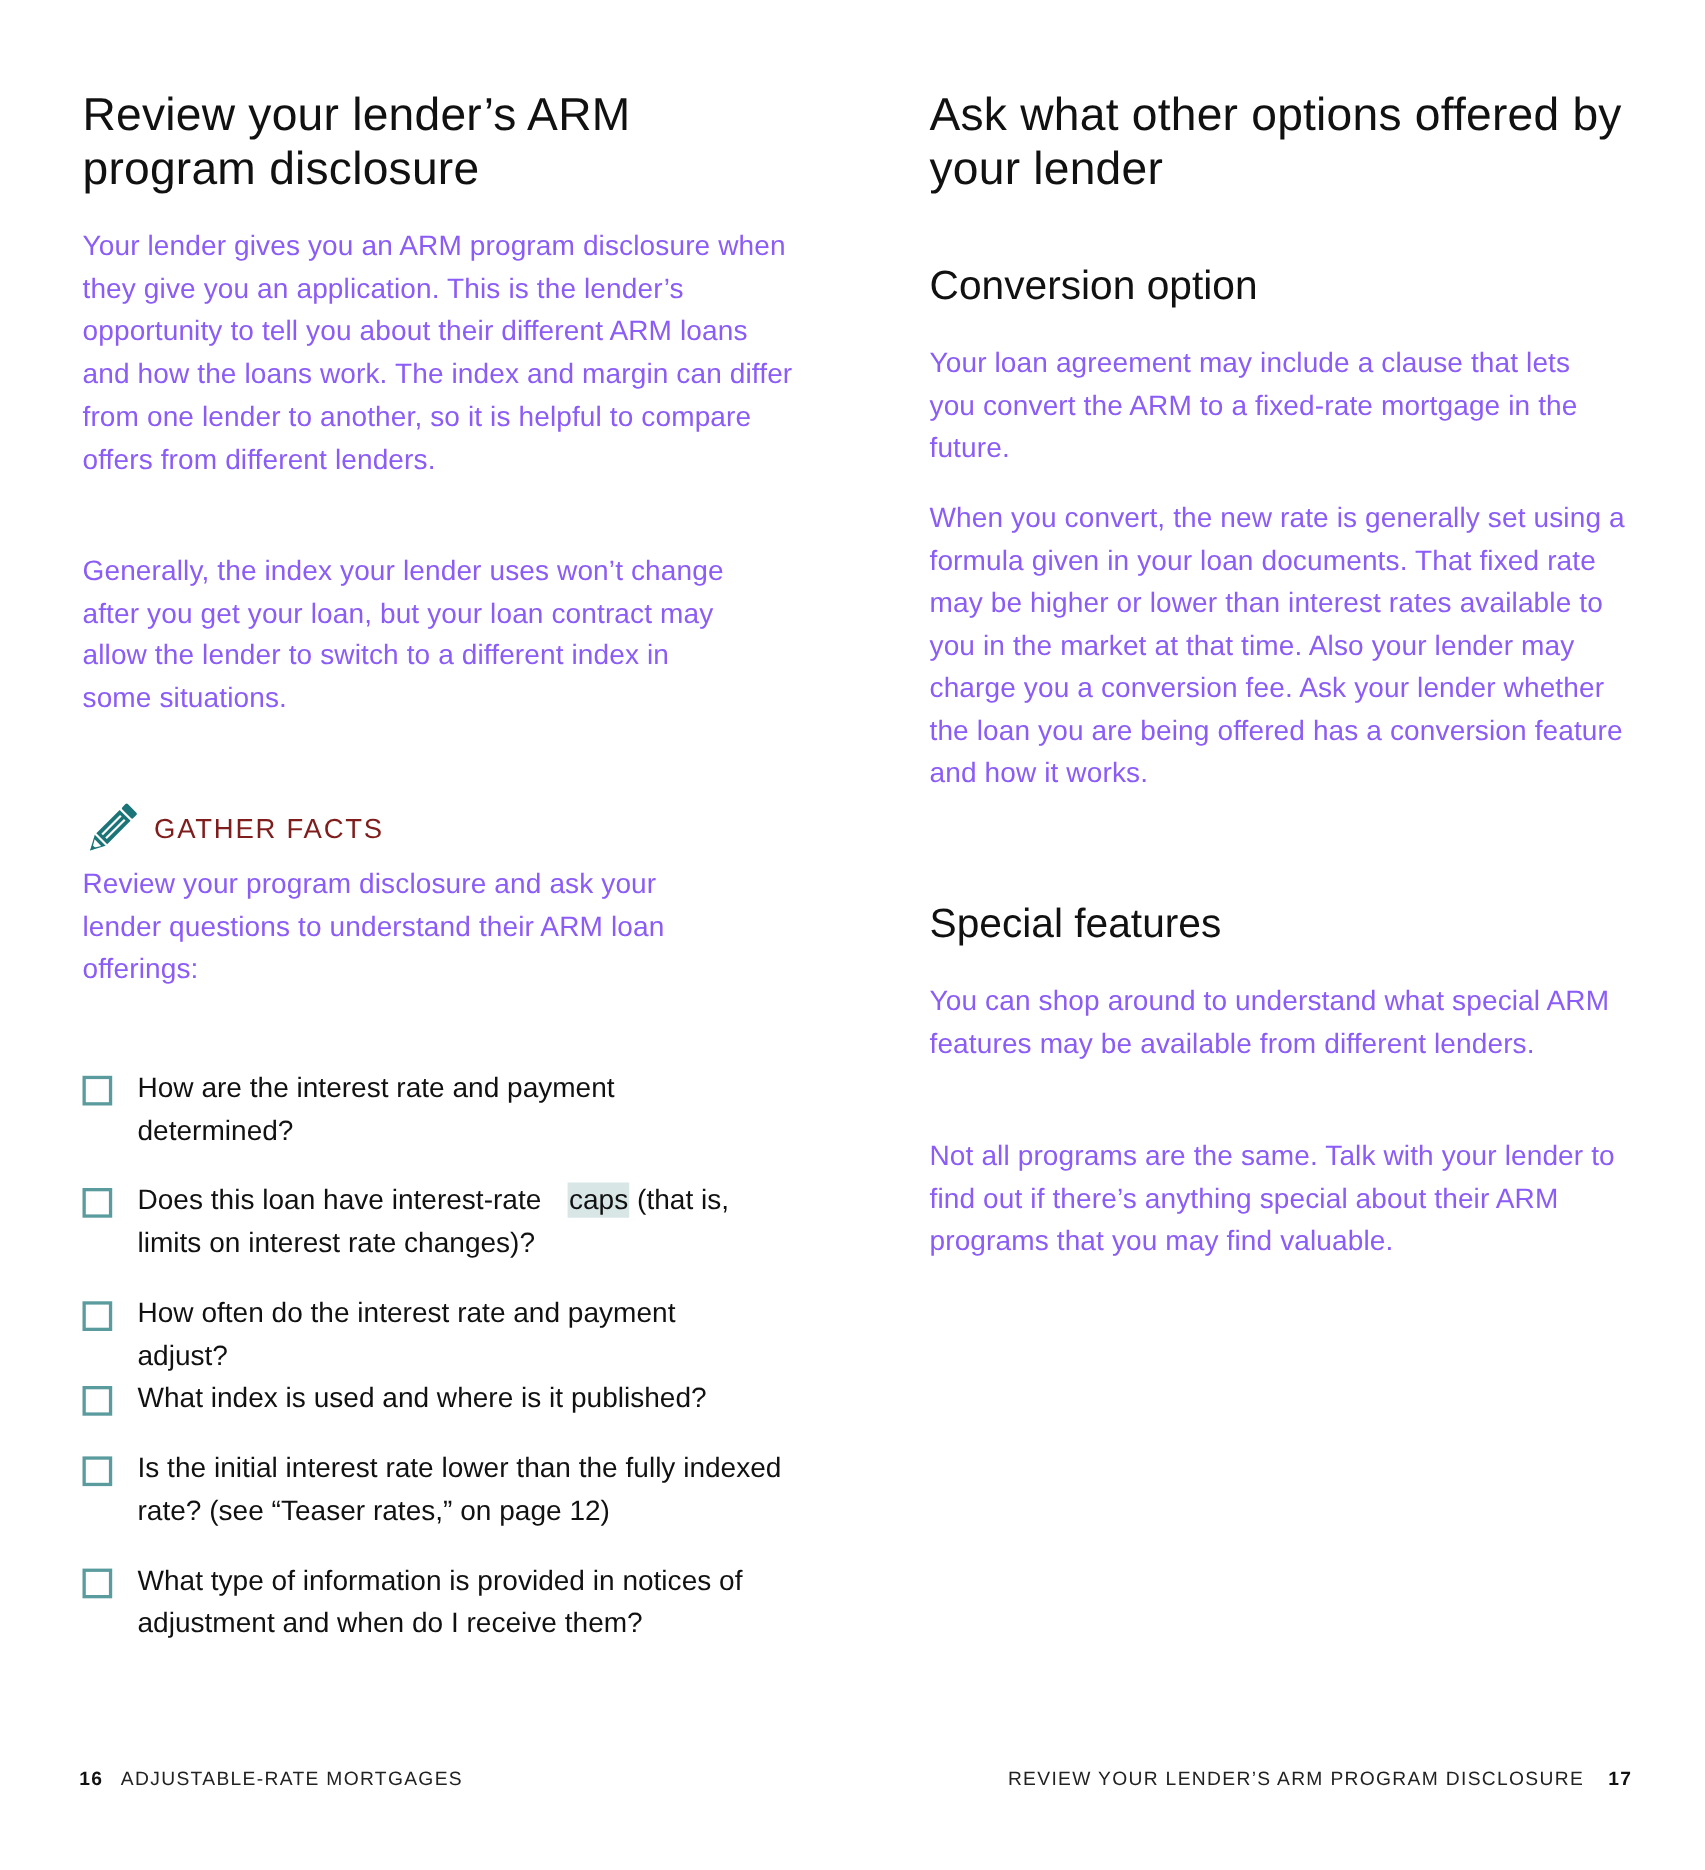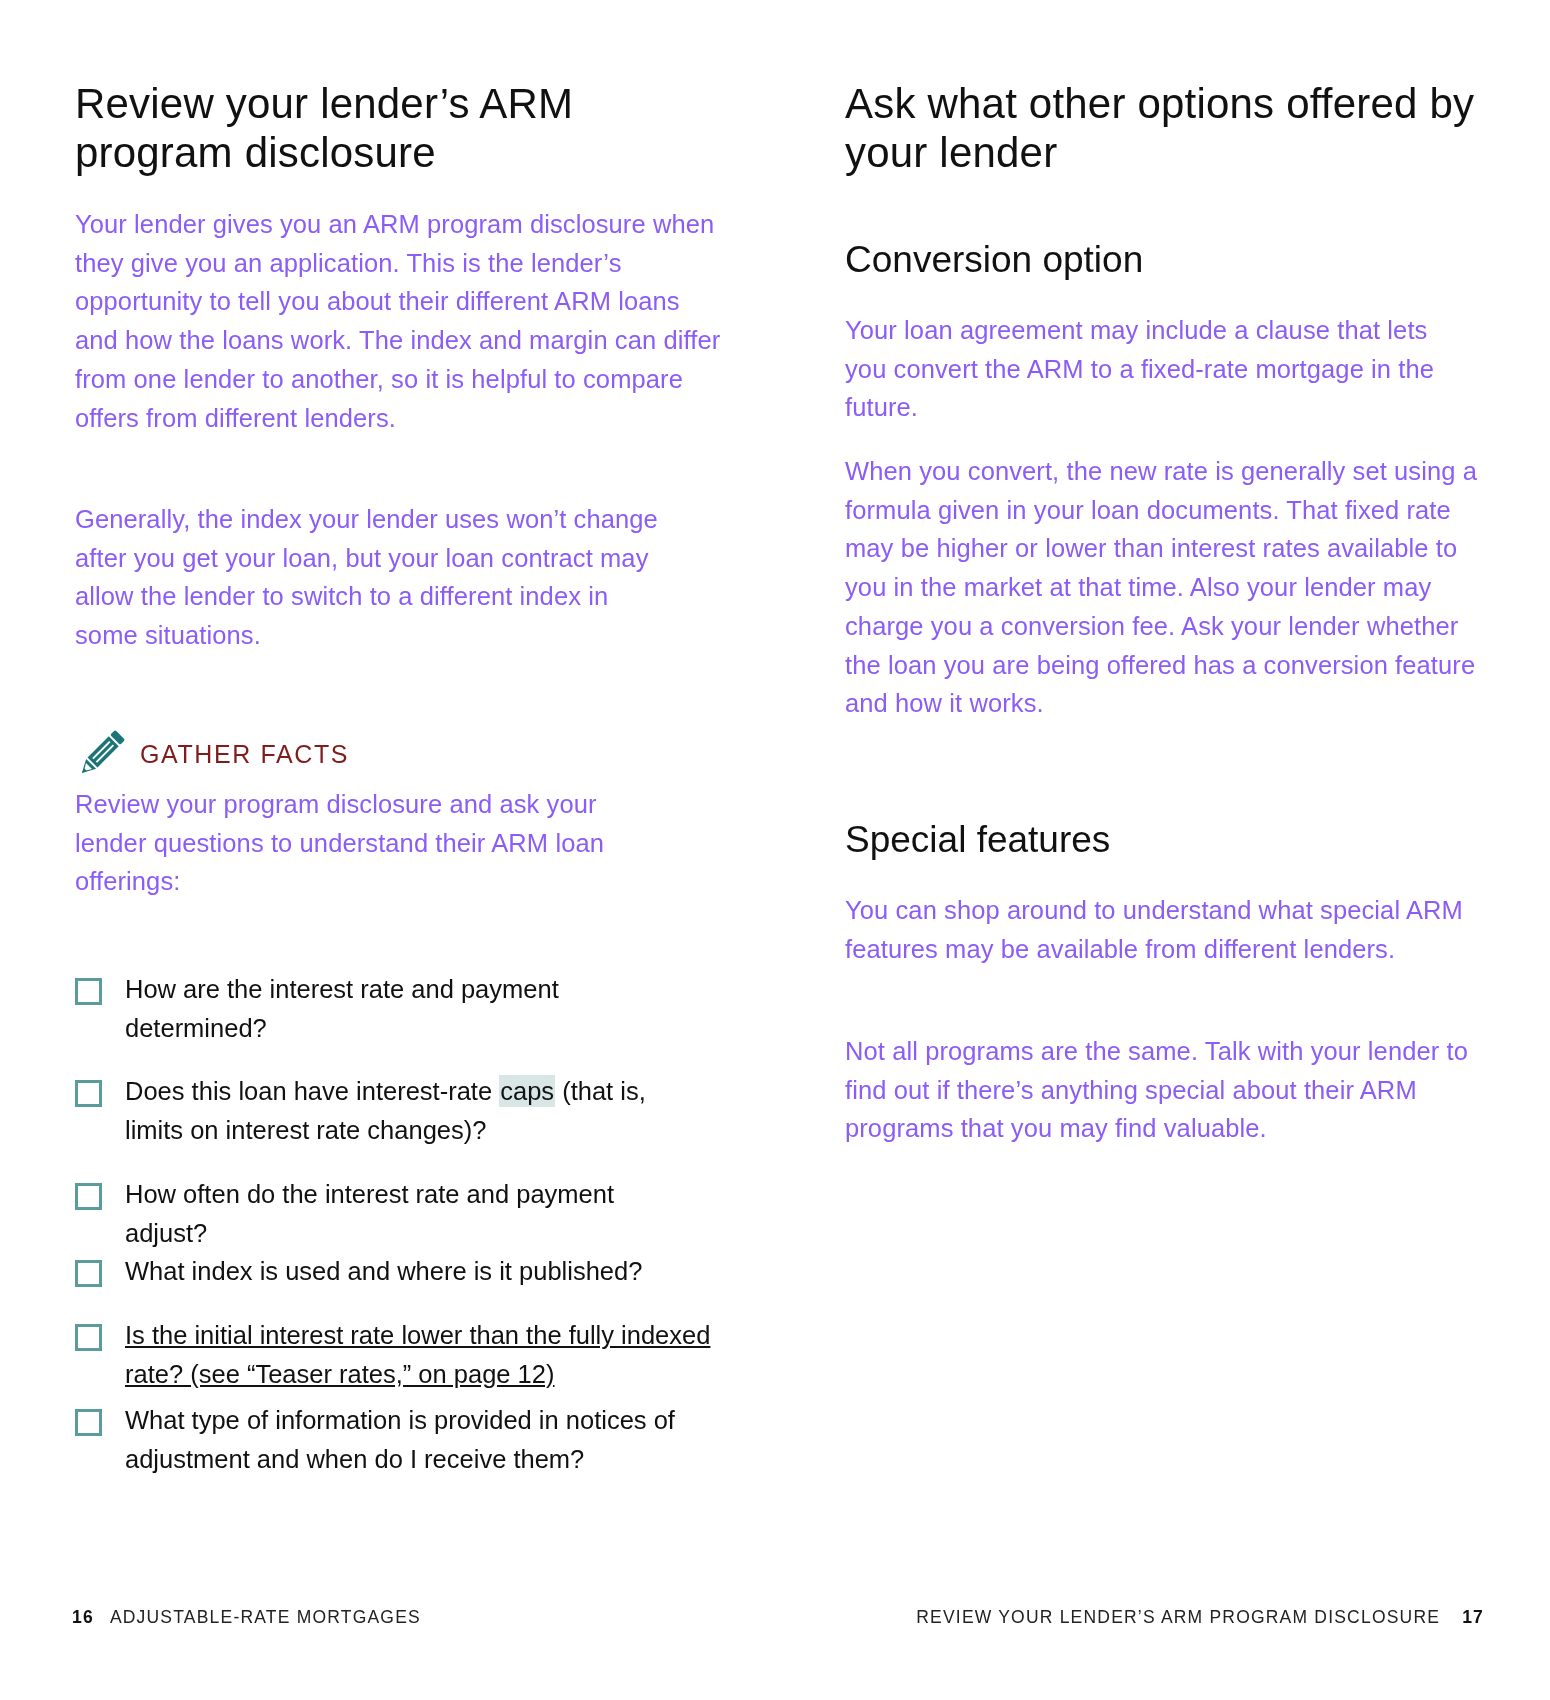--- a/index.html
+++ b/index.html
@@ -37,21 +37,21 @@
     margin-left: 13px; font-size: 25px; letter-spacing: 1.6px; color: #7f1d1d;
     font-weight: normal;
   }
 
   .checklist { position: absolute; left: 0; top: 926px; width: 660px; margin: 0; padding: 0; list-style: none; }
   .check-item { position: relative; padding-left: 50px; font-size: 25.5px; line-height: 38.7px; color: #111; }
   .check-box {
     position: absolute; left: 0; top: 8px; width: 21px; height: 21px;
     border: 3px solid #5a9c9e; box-sizing: content-box; background: #fff;
   }
-  .highlight { background: #d8e6e6; padding: 2px 1px; }
+  .highlight { background: #d8e6e6; padding: 2px 1px; margin-left: 17px; }
 
   .footer {
     position: absolute; top: 1607px; font-size: 17.5px; letter-spacing: 1.2px; color: #222;
   }
   .footer-left { left: 72px; }
   .footer-right { right: 66px; }
   .page-num { font-weight: bold; color: #111; }
   .footer-left .page-num { margin-right: 16px; text-align: right; }
   .footer-right .page-num { margin-left: 22px; }
 </style>
@@ -91,21 +91,21 @@
       <span><span>Does this loan have interest-rate </span><span class="highlight">caps</span><span> (that is, limits on interest rate changes)?</span></span>
     </li>
     <li class="check-item" style="width:540px;">
       <span class="check-box"></span>
       <span>How often do the interest rate and payment adjust?</span>
     </li>
     <li class="check-item" style="margin-bottom:25px; width:640px;">
       <span class="check-box"></span>
       <span>What index is used and where is it published?</span>
     </li>
-    <li class="check-item" style="margin-bottom:8px; width:650px;text-decoration:underline;">
+    <li class="check-item" style="margin-bottom:25px; width:650px;">
       <span class="check-box"></span>
       <span>Is the initial interest rate lower than the fully indexed rate? (see “Teaser rates,” on page 12)</span>
     </li>
     <li class="check-item" style="width:650px;">
       <span class="check-box"></span>
       <span>What type of information is provided in notices of adjustment and when do I receive them?</span>
     </li>
   </ul>
 </div>
 

